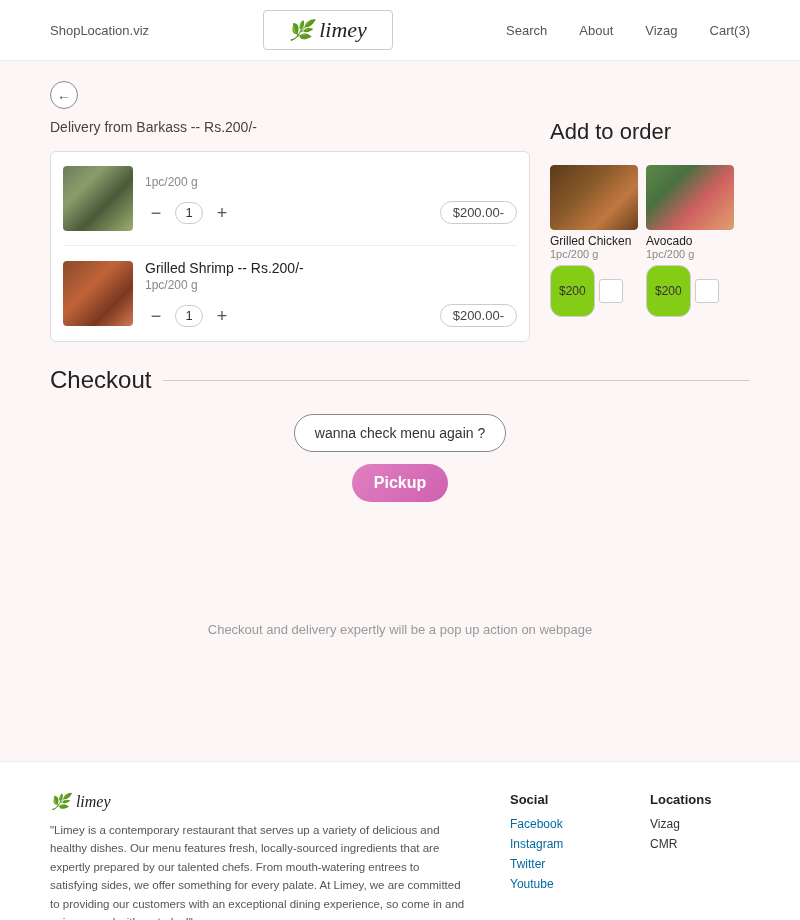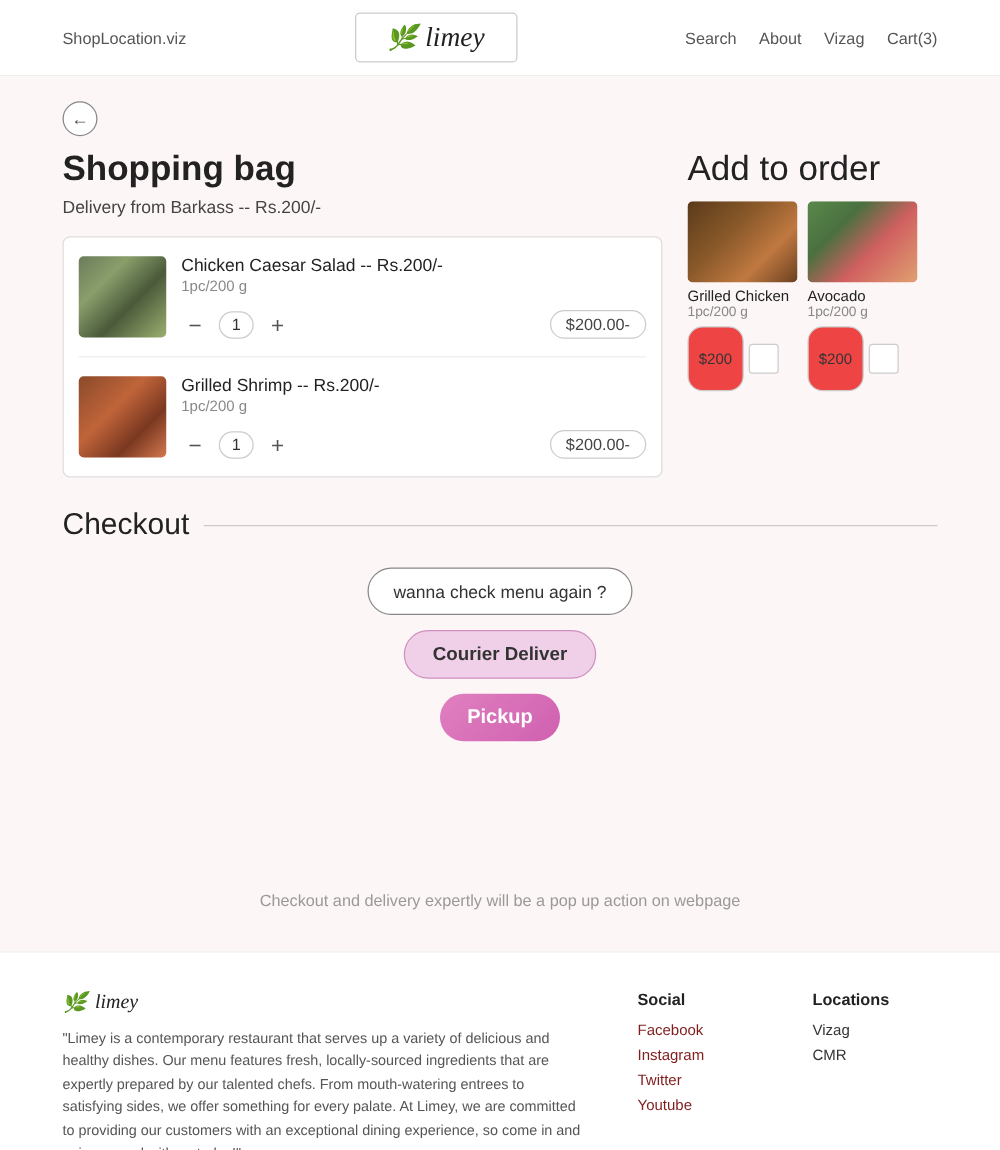--- a/index.html
+++ b/index.html
@@ -30,21 +30,21 @@
       align-items: center;
       gap: 6px;
       font-family: 'Georgia', serif;
       font-style: italic;
       font-size: 22px;
       color: #222;
       min-width: 130px;
       justify-content: center;
     }
     .nav-logo .leaf { color: #5a8fa3; font-size: 20px; }
-    .nav-right { display: flex; gap: 18px; font-size: 13px; color: #555; }
+    .nav-right { display: flex; gap: 32px; font-size: 13px; color: #555; }
     .nav-right span { cursor: pointer; }
 
     
     .main-content {
       padding: 20px 50px 30px 50px;
       background: #fdf6f6;
       min-height: 700px;
     }
 
     
@@ -172,23 +172,23 @@
       border-radius: 14px;
       padding: 3px 12px;
     }
 
     
     .add-to-order {
       width: 200px;
       flex-shrink: 0;
     }
     .add-to-order h2 {
-      font-size: 28px;
+      font-size: 22px;
       font-weight: 500;
-      margin-bottom: 10px;
+      margin-bottom: 20px;
       color: #222;
     }
 
     .order-items-grid {
       display: flex;
       gap: 8px;
       flex-wrap: wrap;
     }
     .order-item-card {
       width: 88px;
@@ -205,21 +205,21 @@
       align-items: center;
       gap: 4px;
       margin-top: 5px;
     }
     .order-price-btn {
       font-size: 12px;
       color: #333;
       border: 1px solid #ccc;
       border-radius: 12px;
       padding: 18px 8px;
-      background: #ef4444;
+      background: #84cc16;
       cursor: pointer;
     }
     .order-add-box {
       width: 24px; height: 24px;
       border: 1px solid #ccc;
       border-radius: 3px;
       background: #fff;
       cursor: pointer;
     }
 
@@ -316,21 +316,21 @@
     .footer-col { min-width: 100px; }
     .footer-col-title {
       font-weight: 600;
       font-size: 13px;
       margin-bottom: 10px;
       color: #222;
     }
     .footer-link {
       display: block;
       font-size: 12px;
-      color: #7f1d1d;
+      color: #0369a1;
       margin-bottom: 6px;
       cursor: pointer;
       text-decoration: none;
     }
     .footer-location {
       display: block;
       font-size: 12px;
       color: #333;
       margin-bottom: 6px;
     }
@@ -355,29 +355,27 @@
   </div>
 </nav>
 
 <div class="main-content">
 
   <div class="back-btn">←</div>
 
   <div class="shopping-area">
 
     <div class="shopping-bag">
-      <h1>Shopping bag</h1>
       <p class="delivery-info">Delivery from Barkass -- Rs.200/-</p>
 
       <div class="items-list">
 
         <div class="cart-item">
           <div class="cart-item-img img-caesar"></div>
           <div class="cart-item-info">
-            <div class="cart-item-name">Chicken Caesar Salad -- Rs.200/-</div>
             <div class="cart-item-portion">1pc/200 g</div>
             <div class="cart-item-controls">
               <div class="qty-control">
                 <button class="qty-btn">−</button>
                 <div class="qty-value">1</div>
                 <button class="qty-btn">+</button>
               </div>
               <div class="item-price">$200.00-</div>
             </div>
           </div>
@@ -435,21 +433,20 @@
 
   </div>
 
   <div class="checkout-section">
     <div class="checkout-header">
       <span class="checkout-title">Checkout</span>
       <div class="checkout-divider"></div>
     </div>
     <div class="checkout-buttons">
       <button class="btn-check-menu">wanna check menu again ?</button>
-      <button class="btn-courier">Courier Deliver</button>
       <button class="btn-pickup">Pickup</button>
     </div>
     <p class="checkout-note">Checkout and delivery expertly will be a pop up action on webpage</p>
   </div>
 
 </div>
 
 <footer class="footer">
   <div class="footer-brand">
     <div class="footer-logo">

